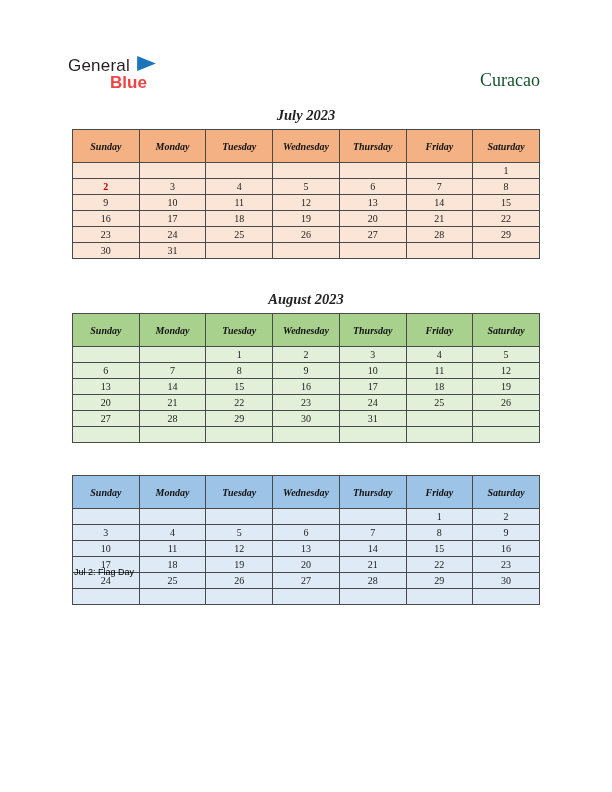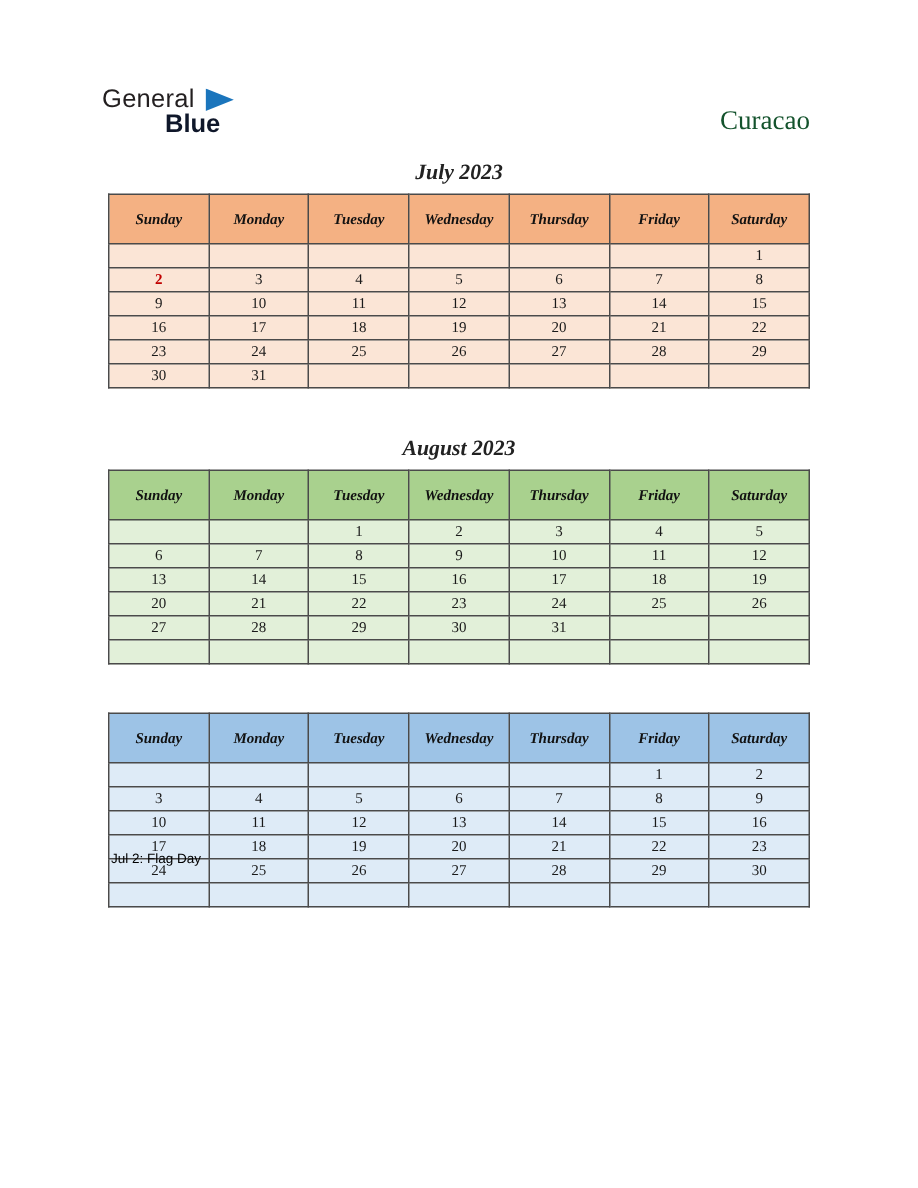--- a/index.html
+++ b/index.html
@@ -8,24 +8,24 @@
     position: relative;
     width: 612px;
     height: 792px;
     background: #ffffff;
     font-family: "Liberation Serif", serif;
     overflow: hidden;
   }
 
   
   .logo { position: absolute; left: 68px; top: 56px; font-family: "Liberation Sans", sans-serif; }
-  .logo-line1 { display: flex; align-items: center; gap: 7px; }
+  .logo-line1 { display: flex; align-items: flex-start; gap: 7px; }
   .logo-general { font-size: 17px; color: #231f20; font-weight: 500; letter-spacing: 0.2px; }
   .logo-flag { width: 19px; height: 15px; display: block; }
-  .logo-blue { font-size: 17px; font-weight: bold; color: #0f172a; margin-left: 42px; margin-top: -3px; }
+  .logo-blue { font-size: 17px; font-weight: bold; color: #ef4444; margin-left: 42px; margin-top: -3px; }
 
   
   .country-title {
     position: absolute;
     top: 70px;
     right: 72px;
     font-size: 18px;
     font-weight: normal;
     color: #14532d;
   }

